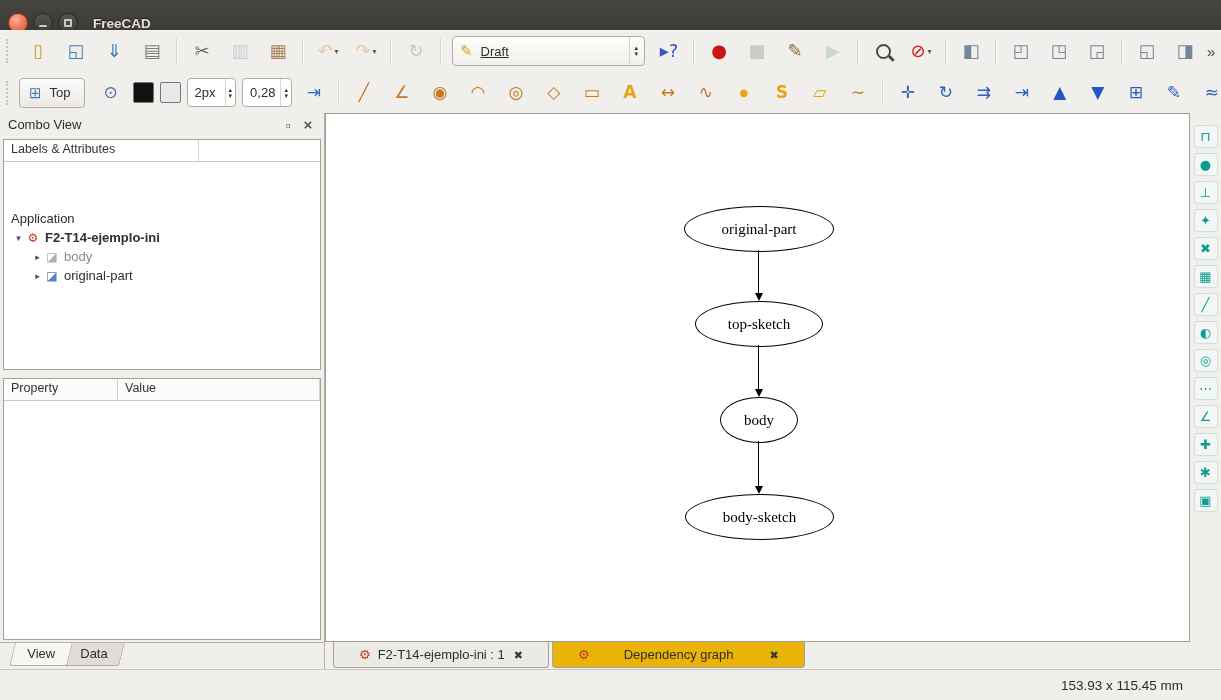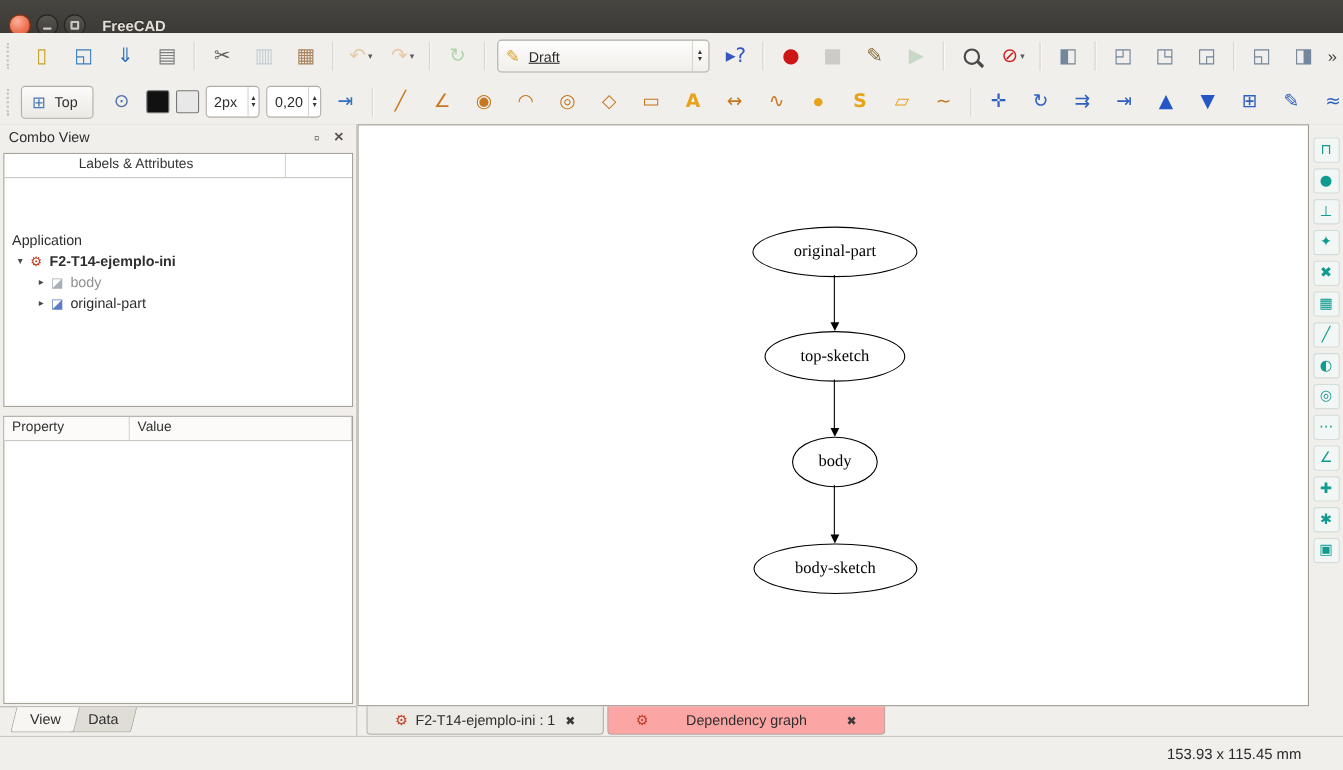--- a/index.html
+++ b/index.html
@@ -59,21 +59,21 @@
     border-right:1px solid #b6b2aa;display:flex;flex-direction:column;}
   .cv-header{height:23px;display:flex;align-items:center;padding:0 8px;flex:none;}
   .cv-title{flex:1;}
   .cv-btn{width:16px;height:16px;margin-left:4px;display:flex;align-items:center;justify-content:center;color:#555;}
   .cv-float::before{content:"▫";font-size:14px;}
   .cv-close::before{content:"×";font-size:15px;font-weight:bold;}
   .cv-tabs{display:flex;padding:2px 6px 0;gap:2px;flex:none;}
   .cv-tab{padding:3px 13px 4px;border:1px solid #b2aea6;border-bottom:none;border-radius:4px 4px 0 0;background:#e0ddd6;}
   .cv-tab.active{background:#f6f5f1;}
   .tree-box{margin:3px 3px 0;border:1px solid #a6a29a;background:#fff;height:229px;overflow:hidden;flex:none;}
-  .tree-header{display:flex;height:21px;border-bottom:1px solid #c9c6c0;justify-content:center;}
+  .tree-header{display:flex;height:21px;border-bottom:1px solid #c9c6c0;}
   .thcell{width:180px;padding:2px 7px;border-right:1px solid #d6d3cd;font-size:12.5px;color:#333;}
   .tree-rows{padding-top:3px;margin-top:44px;}
   .tree-row{height:19px;display:flex;align-items:center;}
   .tr-arrow{width:13px;text-align:center;color:#4a4a4a;font-size:9px;flex:none;}
   .tr-arrow.open::before{content:"▾";}
   .tr-arrow.closed::before{content:"▸";}
   .tr-icon{width:16px;text-align:center;margin-right:4px;font-size:12px;flex:none;}
   .doc-icon::before{content:"⚙";color:#c23b22;}
   .body-icon::before{content:"◪";color:#a8afb6;}
   .part-icon::before{content:"◪";color:#5d7ec2;}
@@ -109,21 +109,21 @@
   .gedge{position:absolute;left:432px;width:1px;background:#000;}
   .gedge::after{content:"";position:absolute;bottom:-7px;left:-3.5px;border-left:4px solid transparent;border-right:4px solid transparent;border-top:8px solid #000;}
   #gedge-0{top:136px;height:44px;}
   #gedge-1{top:231px;height:45px;}
   #gedge-2{top:327px;height:46px;}
 
   
   #mdi-tabbar{height:28px;display:flex;align-items:flex-start;padding-left:8px;gap:3px;flex:none;}
   .mdi-tab{display:flex;align-items:center;gap:7px;height:25px;padding:0 25px;border:1px solid #a6a29a;border-top:none;
     border-radius:0 0 4px 4px;background:#eceae5;}
-  .mdi-tab.active{background:#fca5a5;gap:34px;}
+  .mdi-tab.active{background:#eab308;gap:34px;}
   .mdi-gear::before{content:"⚙";color:#c23b22;font-size:13px;}
   .mdi-close{margin-left:2px;}
   .mdi-close::before{content:"✖";font-size:11px;color:#3a3a3a;}
 
   
   #statusbar{position:absolute;left:0;right:0;bottom:0;height:30px;background:#f0efeb;border-top:1px solid #cac7c0;
     display:flex;align-items:center;}
   #status-coords{margin-left:auto;margin-right:38px;color:#2b2b2b;font-size:13.5px;}
 </style>
 </head>
@@ -248,21 +248,21 @@
   <span class="swatch" style="background: rgb(17, 17, 17);"></span>
   <span class="swatch" style="background: rgb(232, 232, 232);"></span>
   <span class="spin">
     <span class="sval">2px</span>
     <span class="sarrows">
         <i class="up"></i>
         <i class="down"></i>
       </span>
   </span>
   <span class="spin">
-    <span class="sval">0,20</span>
+    <span class="sval">0,28</span>
     <span class="sarrows">
         <i class="up"></i>
         <i class="down"></i>
       </span>
   </span>
   <span id="tb2-ctrl-autogroup" class="tb-group">
       <span class="tb-btn">
         <span class="glyph" style="color: rgb(47, 111, 191);">⇥</span>
       </span>
     </span>

